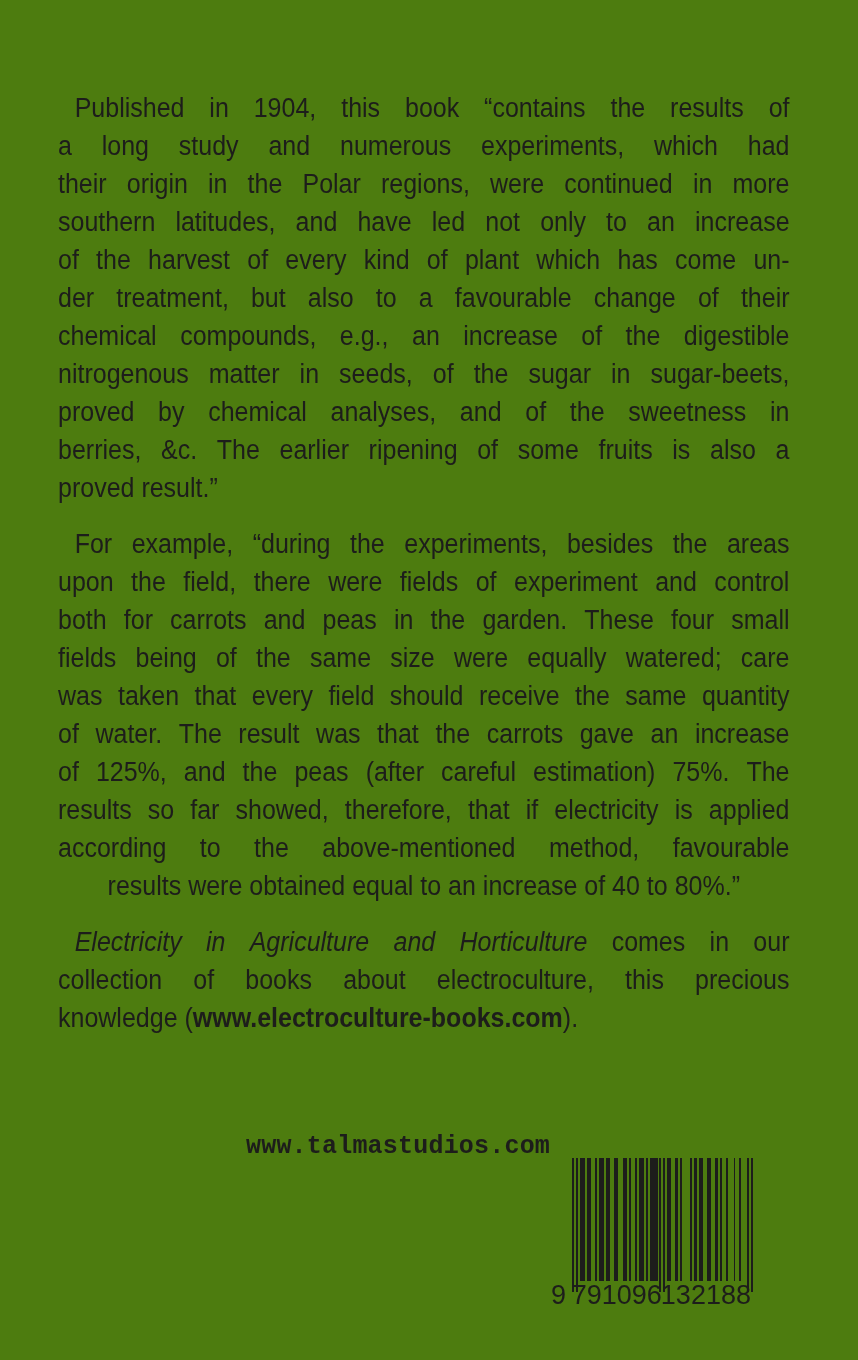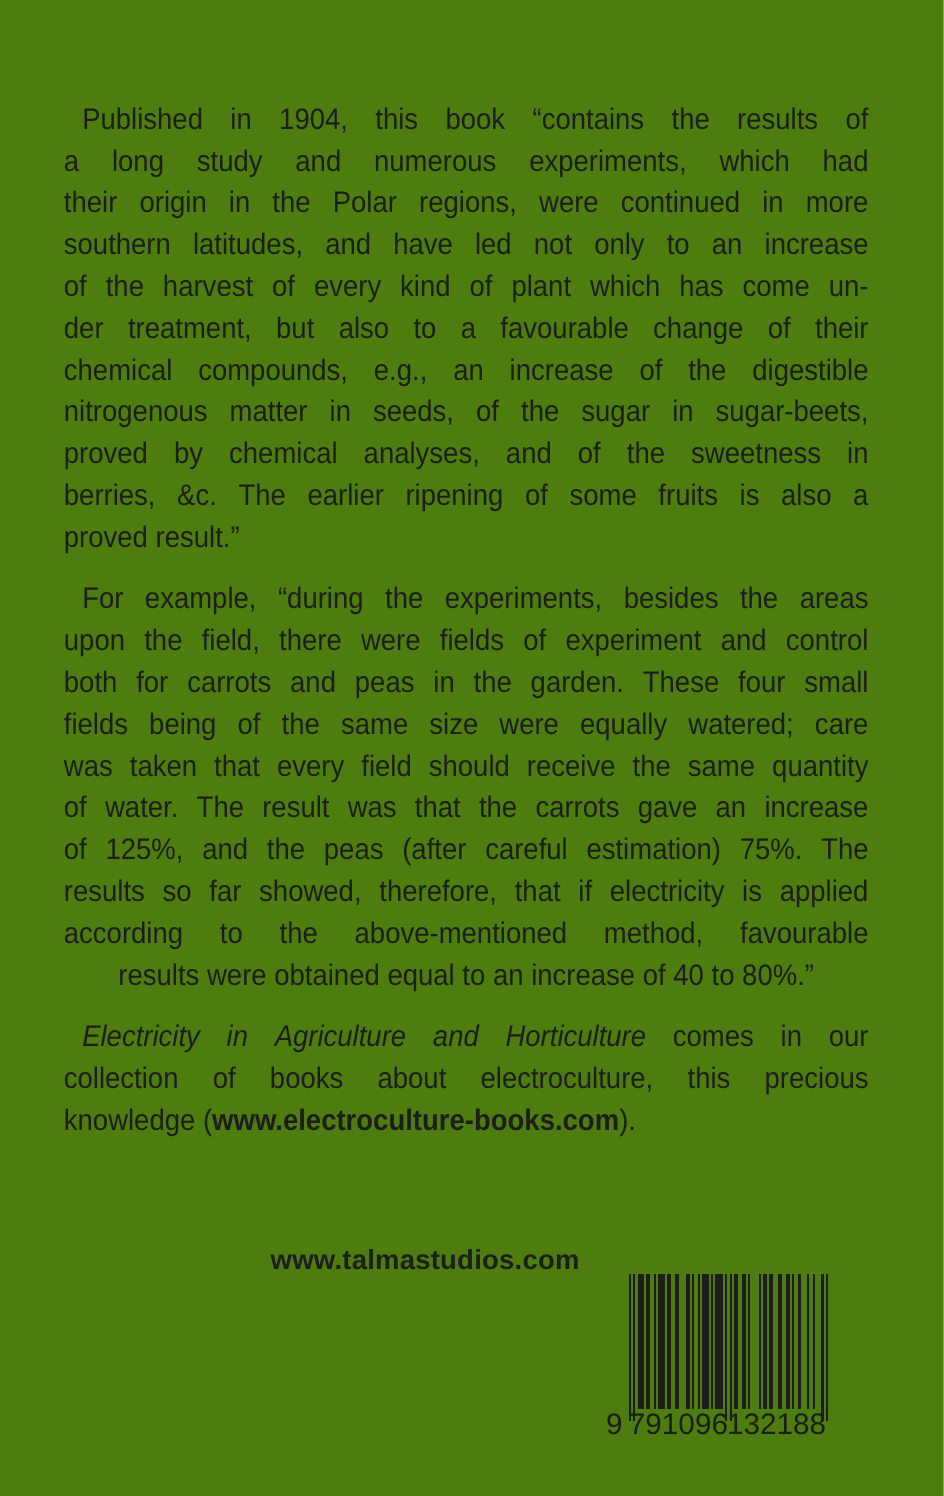--- a/index.html
+++ b/index.html
@@ -11,21 +11,21 @@
              font-size:27px;line-height:38px;}
   .para{margin-bottom:18px;}
   .line{height:38px;line-height:38px;white-space:nowrap;}
   .jline{display:flex;justify-content:space-between;align-items:baseline;}
   .cline{text-align:center;}
   .pline{text-align:left;}
   .indent{padding-left:18px;}
   .it{font-style:italic;}
   .bd{font-weight:bold;}
   .publisher-url{position:absolute;left:246px;top:1132px;
-                 font-size:25px;font-weight:bold;letter-spacing:.2px;}
+                 font-size:25px;font-weight:bold;letter-spacing:.2px;font-family:Liberation Mono, monospace;}
   .isbn-label{position:absolute;left:549px;top:1136px;font-size:20px;letter-spacing:.2px;}
   .barcode{position:absolute;left:551px;top:1158px;width:210px;height:152px;}
 </style>
 </head>
 <body>
 
 <div class="page">
   <div class="body-text">
       <div class="para">
         <div class="line jline indent">

